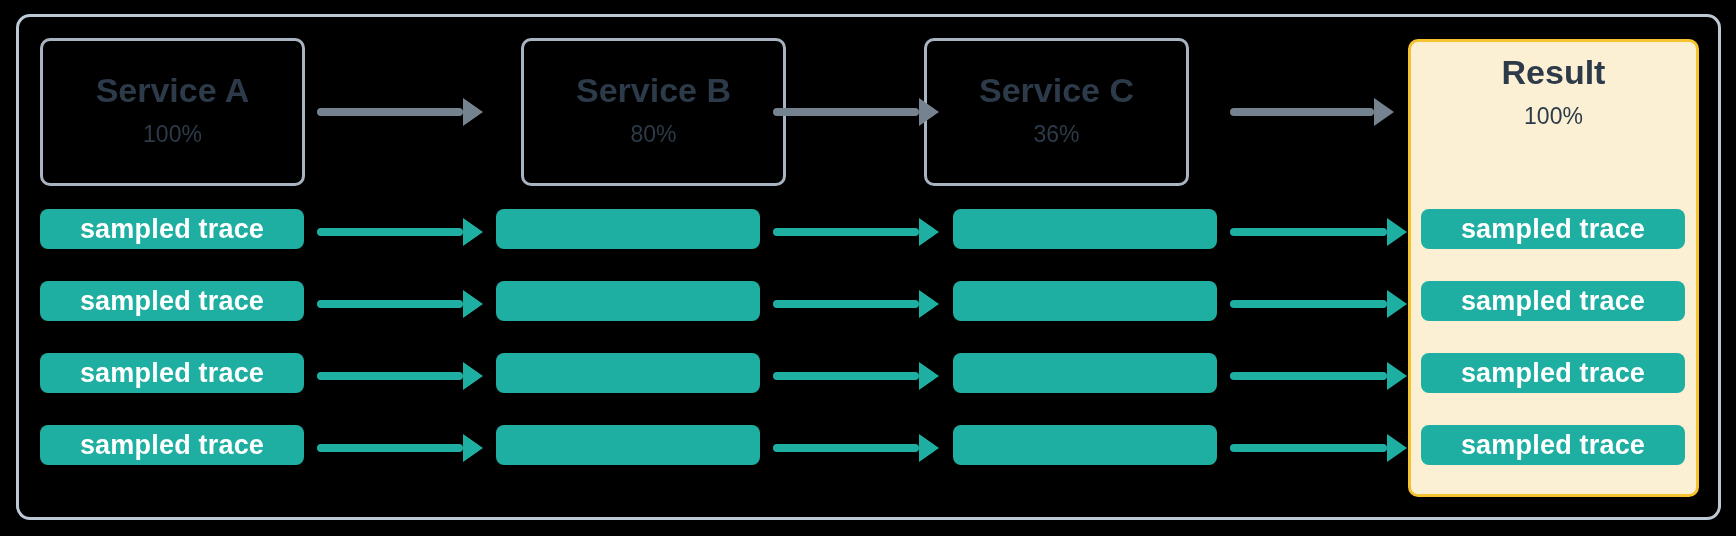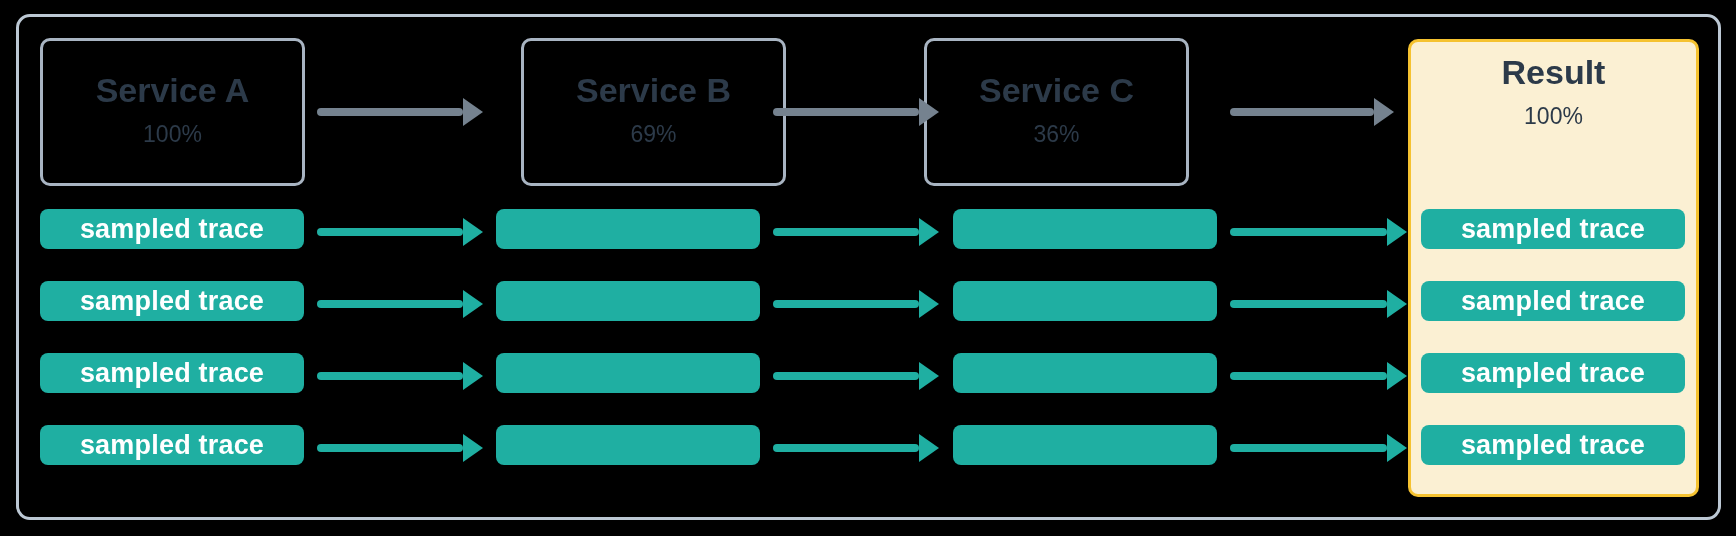--- a/index.html
+++ b/index.html
@@ -73,21 +73,21 @@
 
 <div class="stage">
   <div class="frame"></div>
 
   <div class="service svc-a">
     <div class="name">Service A</div>
     <div class="rate">100%</div>
   </div>
   <div class="service svc-b">
     <div class="name">Service B</div>
-    <div class="rate">69%</div>
+    <div class="rate">80%</div>
   </div>
   <div class="service svc-c">
     <div class="name">Service C</div>
     <div class="rate">36%</div>
   </div>
 
   <div class="arrow gray atop gap-1">
       <i class="shaft"></i>
       <i class="head"></i>
     </div>

